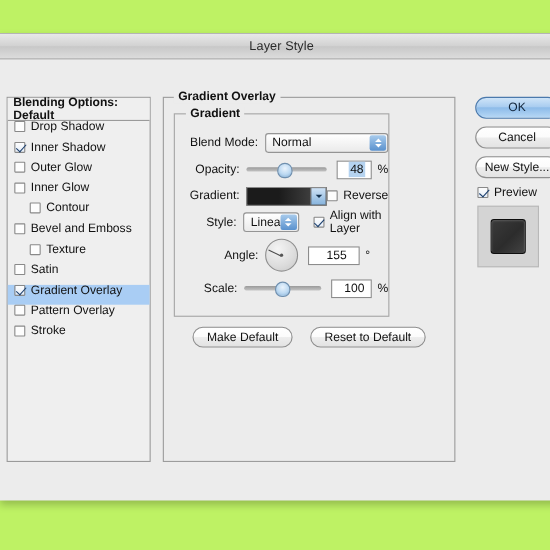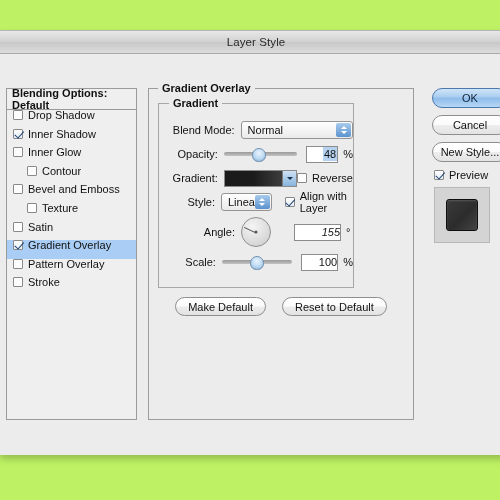--- a/index.html
+++ b/index.html
@@ -137,21 +137,21 @@
     background: radial-gradient(circle at 50% 35%, #eaf3fc 0%, #bcd9f2 55%, #7fa9cf 100%);
     border: 1px solid #6f8fae;
     border-radius: 50% 50% 45% 45%;
     transform: translateX(-50%);
   }
 
   
   .numfield {
     height: 17px; background: #ffffff;
     border: 1px solid #8c8c8c;
-    display: flex; align-items: center; justify-content: flex-end;
+    display: flex; align-items: center; justify-content: center;
     padding-left: 5px; font-size: 11px; color: #111;
     box-sizing: border-box;
   }
   .numfield.sel .val {
     background: #b5d3f0;
     padding: 1px 1px;
   }
   .unit { font-size: 11px; color: #111; margin-left: 5px; }
 
   
@@ -253,20 +253,24 @@
           <span>Blending Options: Default</span>
         </div>
         <div class="eff-list" id="eff-list">
             <div class="eff-row">
               <span class="cb"></span>
               <span class="eff-label">Drop Shadow</span>
             </div>
             <div class="eff-row">
               <span class="cb checked"></span>
               <span class="eff-label">Inner Shadow</span>
+            </div>
+            <div class="eff-row">
+              <span class="cb"></span>
+              <span class="eff-label">Outer Glow</span>
             </div>
             <div class="eff-row">
               <span class="cb"></span>
               <span class="eff-label">Inner Glow</span>
             </div>
             <div class="eff-row indent">
               <span class="cb"></span>
               <span class="eff-label">Contour</span>
             </div>
             <div class="eff-row">
@@ -355,21 +359,21 @@
                 <span>Align with Layer</span>
               </div>
             </div>
 
             <div class="row" style="height:36px;">
               <div class="lbl">Angle:</div>
               <div class="dial">
                 <div class="needle" id="angle-needle" style="transform: rotate(-155deg);"></div>
                 <div class="hub"></div>
               </div>
-              <div class="numfield" style="width:47px; margin-left:23px;font-style:italic;">
+              <div class="numfield" style="width:47px; margin-left:9px;">
                 <span class="val">155</span>
               </div>
               <span class="unit">°</span>
             </div>
 
             <div class="row">
               <div class="lbl">Scale:</div>
               <div class="slider" style="width:94px;">
                 <div class="track"></div>
                 <div class="thumb" id="scale-thumb" style="left: 50%;"></div>

